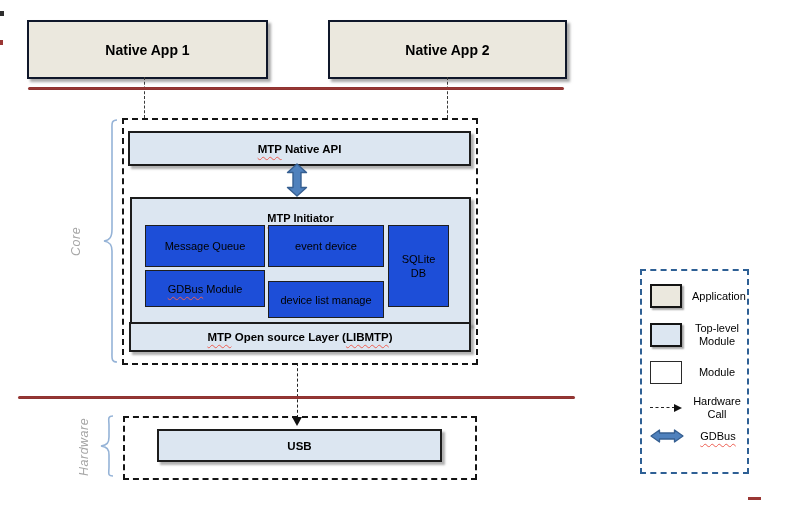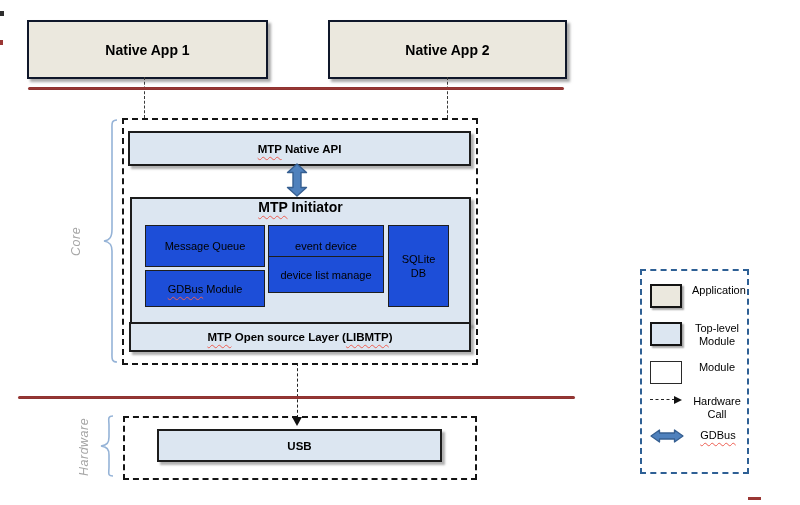--- a/index.html
+++ b/index.html
@@ -41,44 +41,44 @@
   #corebox{left:122px;top:118px;width:352px;height:243px;}
   #corebrace{left:103px;top:117px;}
   #corelabel{left:64px;top:118px;width:24px;height:246px;}
 
   #nativeapi{left:128px;top:131px;width:339px;height:31px;}
   #gdbusv{left:286px;top:163px;}
 
   #initiator{left:130px;top:197px;width:337px;height:125px;position:absolute;
              background:var(--light-blue);border:2px solid #1c1c1c;
              box-shadow:2.5px 2.5px 2px rgba(100,100,100,.5);}
-  #initiator .ititle{height:25px;display:flex;align-items:flex-start;justify-content:center;
-                     font-weight:bold;font-size:14px;}
+  #initiator .ititle{height:25px;display:flex;align-items:flex-end;justify-content:center;
+                     font-weight:bold;font-size:11px;}
   #mq{left:13px;top:26px;width:118px;height:40px;}
   #eh{left:136px;top:26px;width:114px;height:40px;}
   #sql{left:256px;top:26px;width:59px;height:80px;flex-direction:column;line-height:14px;}
   #gl{left:13px;top:71px;width:118px;height:35px;}
-  #dl{left:136px;top:57px;width:114px;height:35px;}
+  #dl{left:136px;top:82px;width:114px;height:35px;}
 
   #libmtp{left:129px;top:322px;width:338px;height:26px;}
 
   #darrowline{left:297px;top:363px;height:55px;border-left:1px dashed #222;}
   #darrowhead{position:absolute;left:292px;top:417px;width:0;height:0;
               border-left:5.5px solid transparent;border-right:5.5px solid transparent;
               border-top:9px solid #111;}
 
   #hwbox{left:123px;top:416px;width:350px;height:60px;}
   #hwbrace{left:99px;top:414px;}
   #hwlabel{left:72px;top:410px;width:24px;height:74px;}
   #usb{left:157px;top:429px;width:281px;height:29px;}
 
   
   #legend{position:absolute;left:640px;top:269px;width:105px;height:201px;
           border:2px dashed var(--legend-border);background:#fff;}
-  .lrow{position:absolute;left:8px;width:92px;display:flex;align-items:flex-start;gap:10px;}
+  .lrow{position:absolute;left:8px;width:92px;display:flex;align-items:center;gap:10px;}
   #lr1{top:13px;} #lr2{top:51px;} #lr3{top:90px;} #lr4{top:124px;} #lr5{top:158px;}
   .lsw{width:32px;height:24px;flex:none;box-sizing:border-box;}
   .lsw.app{background:var(--beige);border:2.5px solid #141414;
            box-shadow:2px 2px 1.5px rgba(100,100,100,.55);}
   .lsw.top{background:var(--light-blue);border:2.5px solid #141414;
            box-shadow:2px 2px 1.5px rgba(100,100,100,.55);}
   .lsw.mod{background:#fff;border:1.5px solid #2a2a2a;height:23px;}
   .llabel{font-size:11px;line-height:13px;text-align:center;flex:1;}
   .llabel .ln{display:block;}
   .fcarrow{position:relative;width:32px;height:10px;flex:none;}

